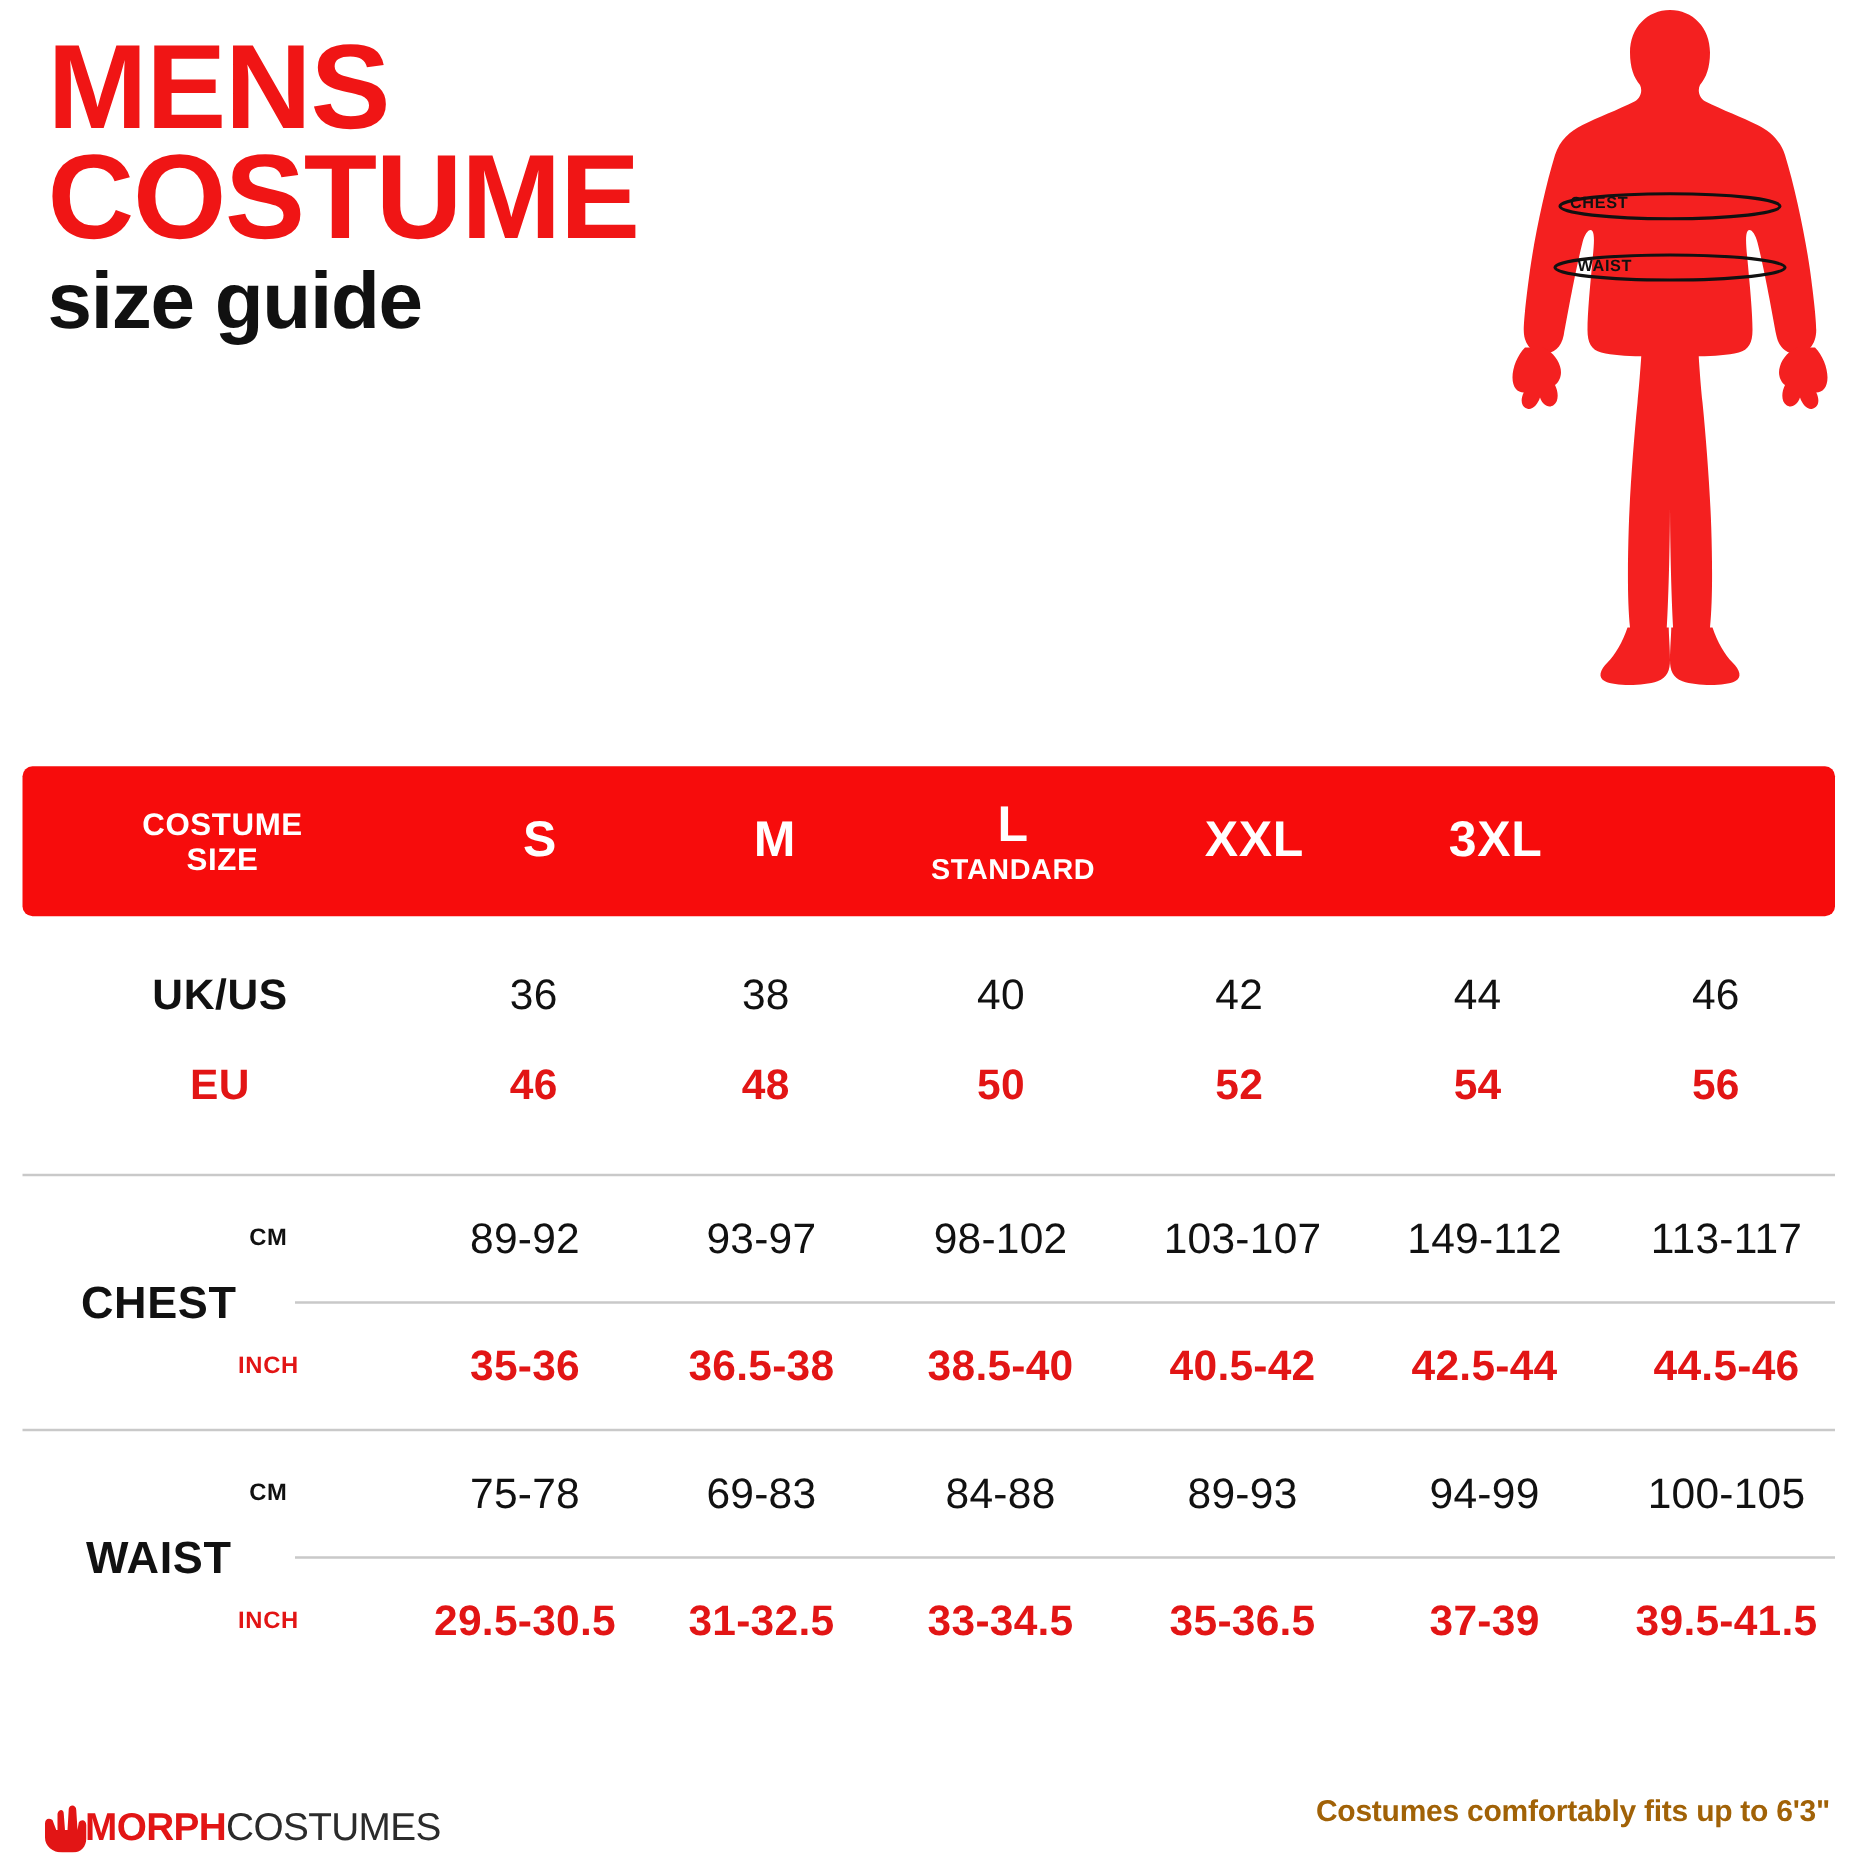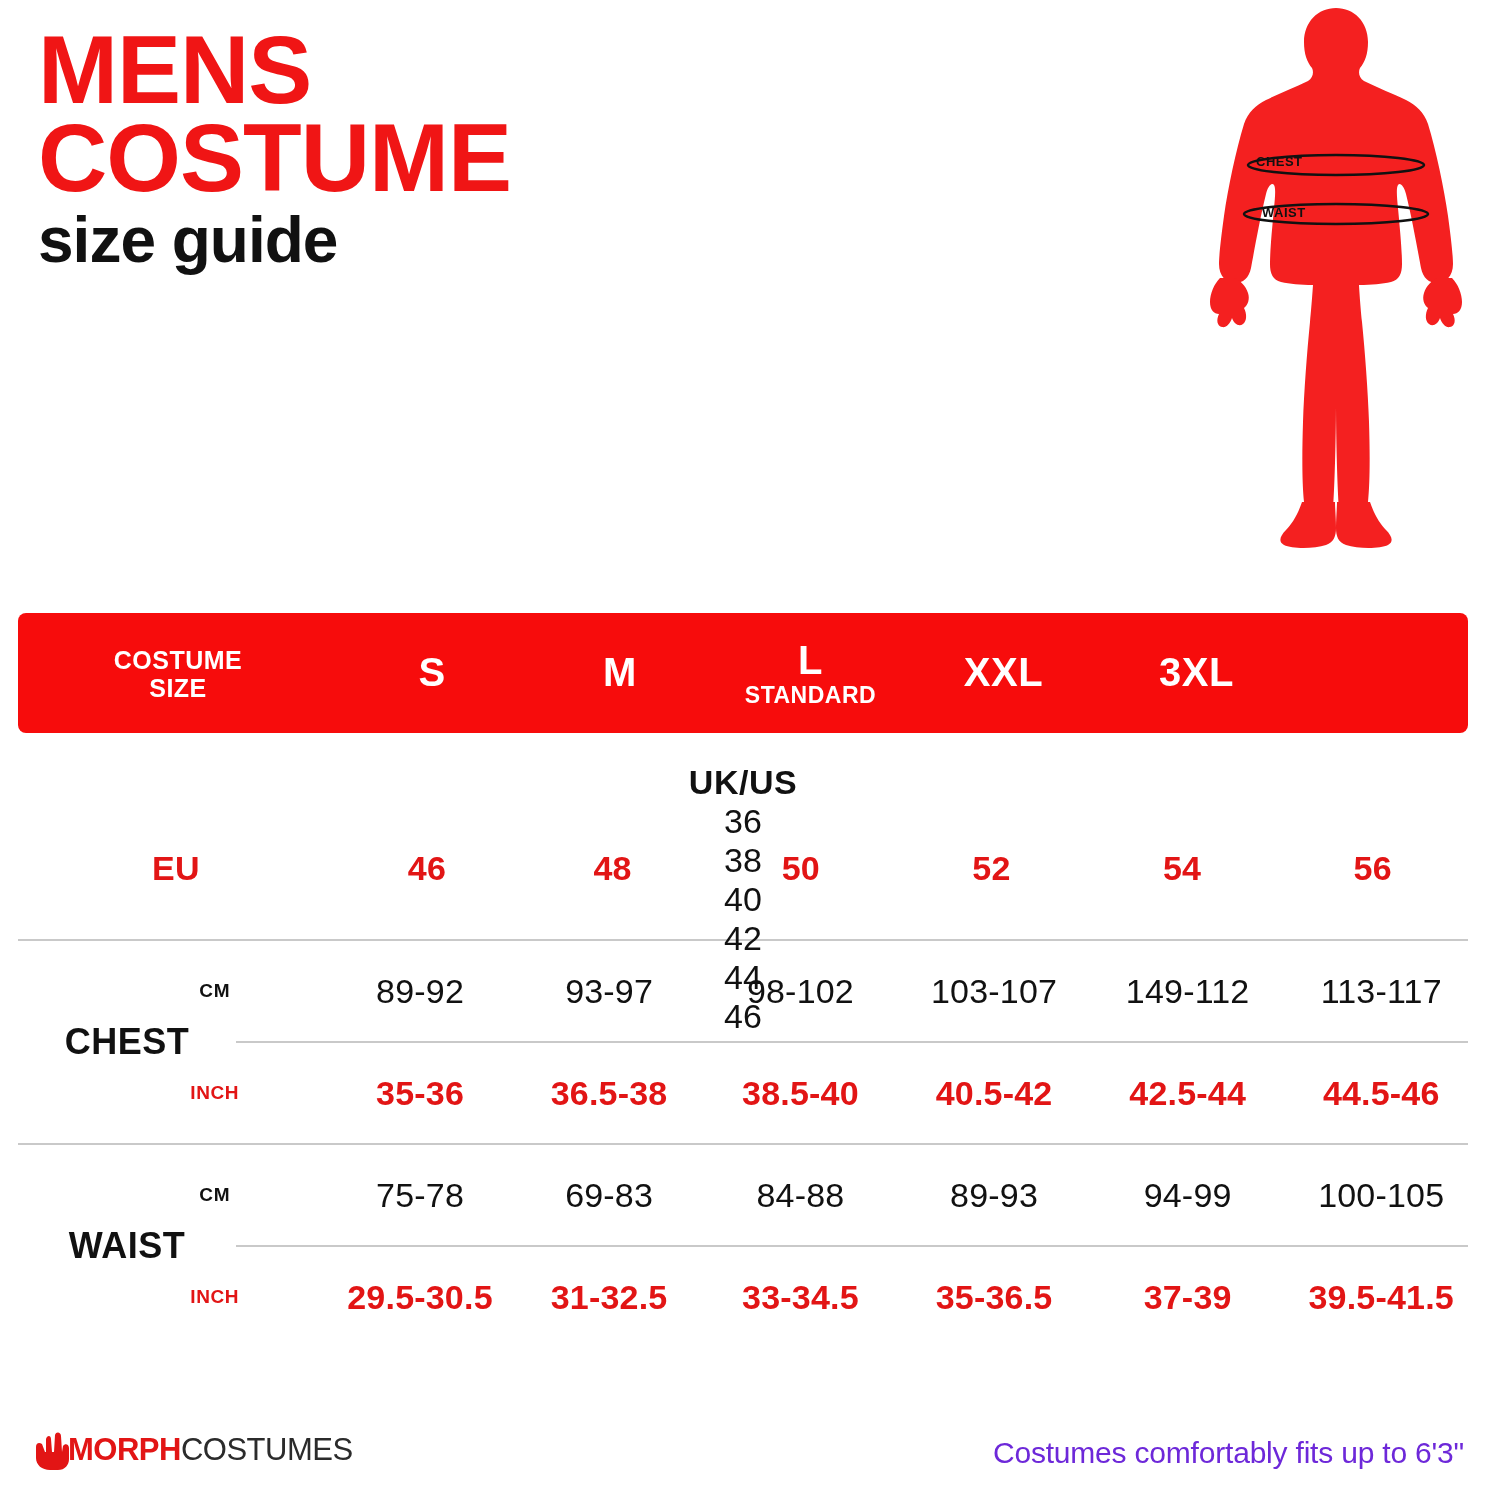--- a/index.html
+++ b/index.html
@@ -89,21 +89,21 @@
   .cell {
     text-align:center;
     font-size:34px;
     font-weight:600;
     letter-spacing:0.2px;
   }
   .cell.red { color:#e21515; font-weight:700; }
   .cell.black { color:#111; font-weight:400; }
 
   
-  #row-ukus { height:66px; margin-top:30px;flex-direction:column; }
+  #row-ukus { height:66px; margin-top:30px; }
   #row-eu   { height:66px; margin-top:6px;justify-content:flex-end; }
 
   .divider-full {
     height:2px;
     background:#c9c9c9;
     width:1450px;
   }
 
   
   .meas-section { position:relative; }
@@ -134,31 +134,31 @@
 
   .divider-inner {
     height:2px;
     background:#c9c9c9;
     margin-left:218px;
     width:1232px;
   }
 
   
   #footer { position:absolute; left:0; bottom:22px; width:1486px; height:50px; }
-  #logo { position:absolute; left:34px; top:0; display:flex; align-items:center; height:44px; }
+  #logo { position:absolute; left:34px; top:12px; display:flex; align-items:center; height:44px; }
   #logo .hand { width:38px; height:40px; margin-right:-4px; }
   .logo-morph {
     font-size:31px; font-weight:700; color:#e21515; letter-spacing:-0.5px;
   }
   .logo-costumes {
     font-size:31px; font-weight:400; color:#2b2b2b; letter-spacing:-0.5px;
   }
   #footer-note {
     position:absolute; right:22px; top:8px;
-    font-size:30px; font-weight:400; color:#6d28d9; letter-spacing:-0.2px;
+    font-size:24px; font-weight:700; color:#a16207; letter-spacing:-0.2px;
   }
 </style>
 </head>
 <body>
 
 <div id="title-block">
   <div class="title-line">MENS</div>
   <div class="title-line">COSTUME</div>
   <div class="subtitle">size guide</div>
 </div>

